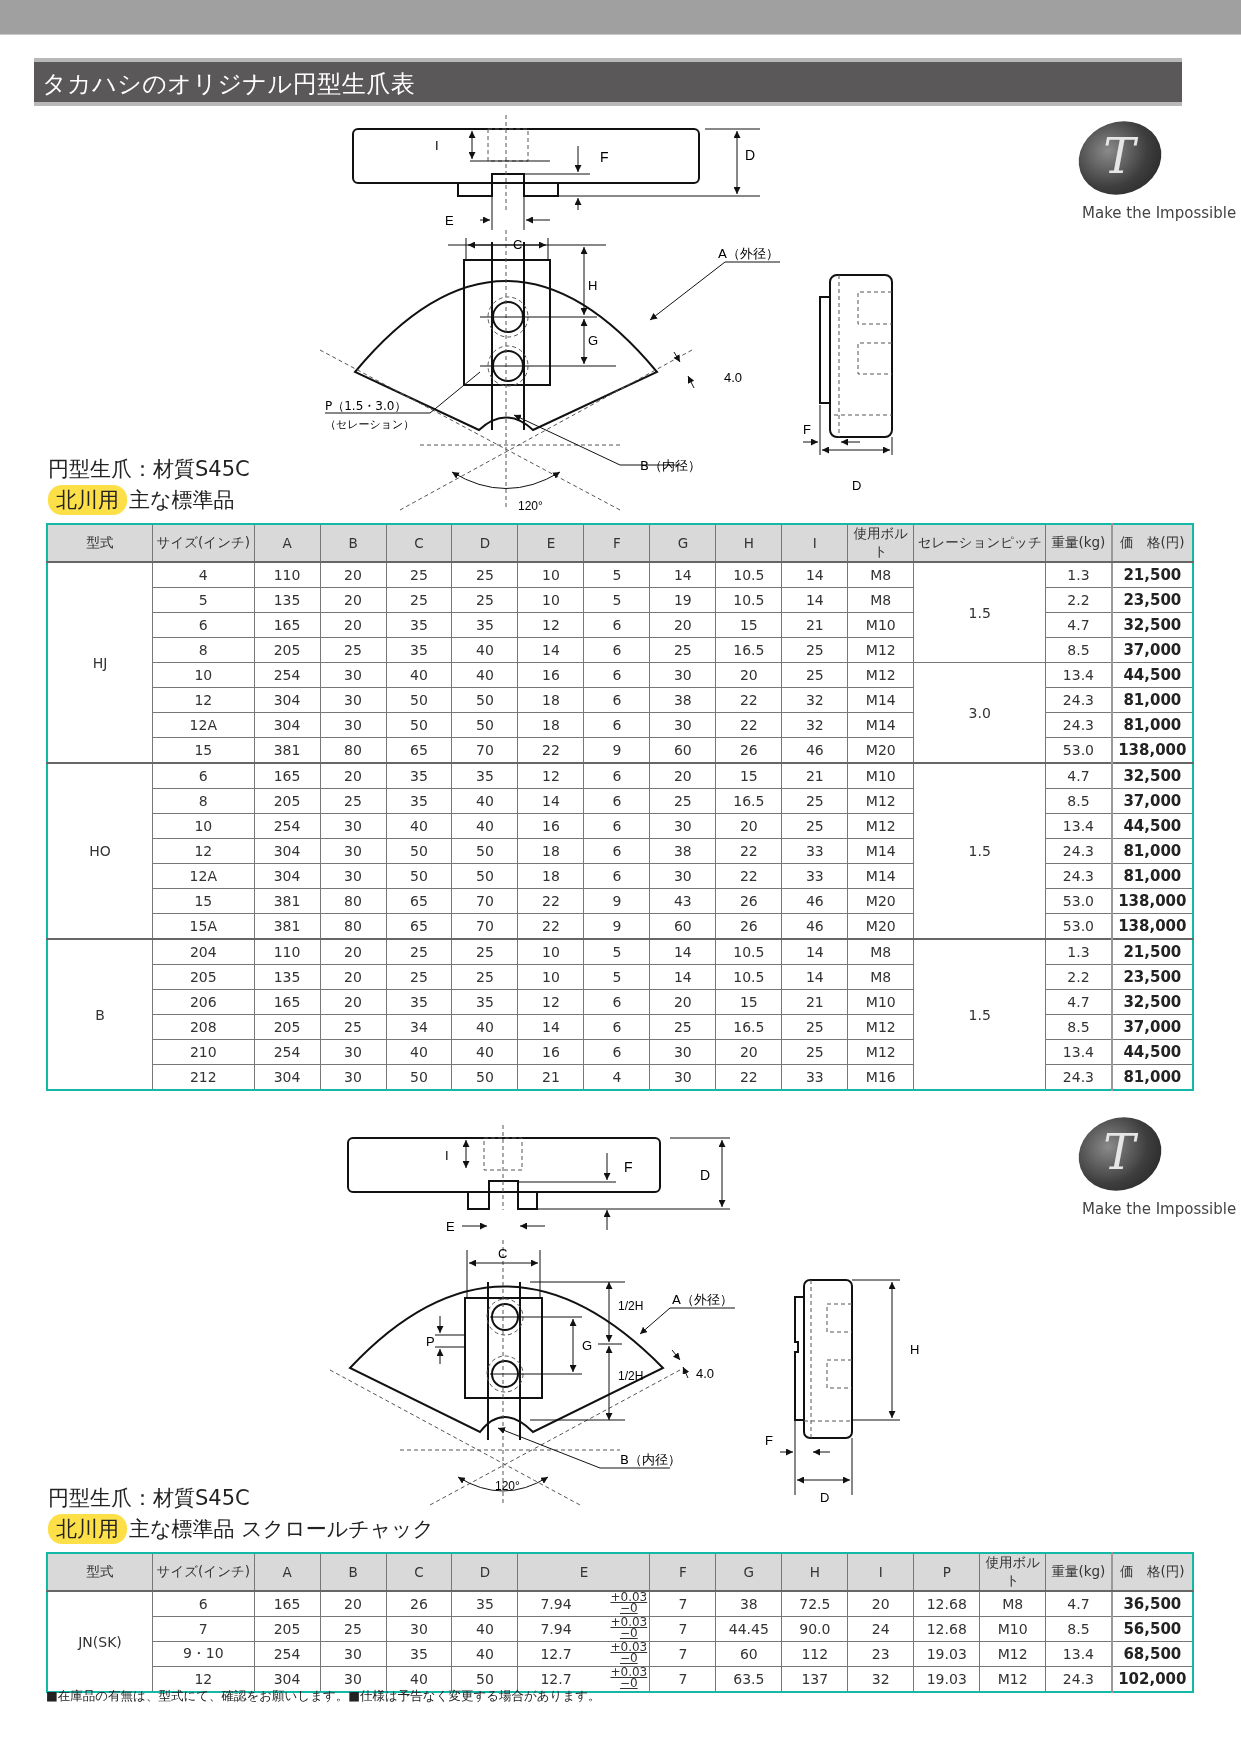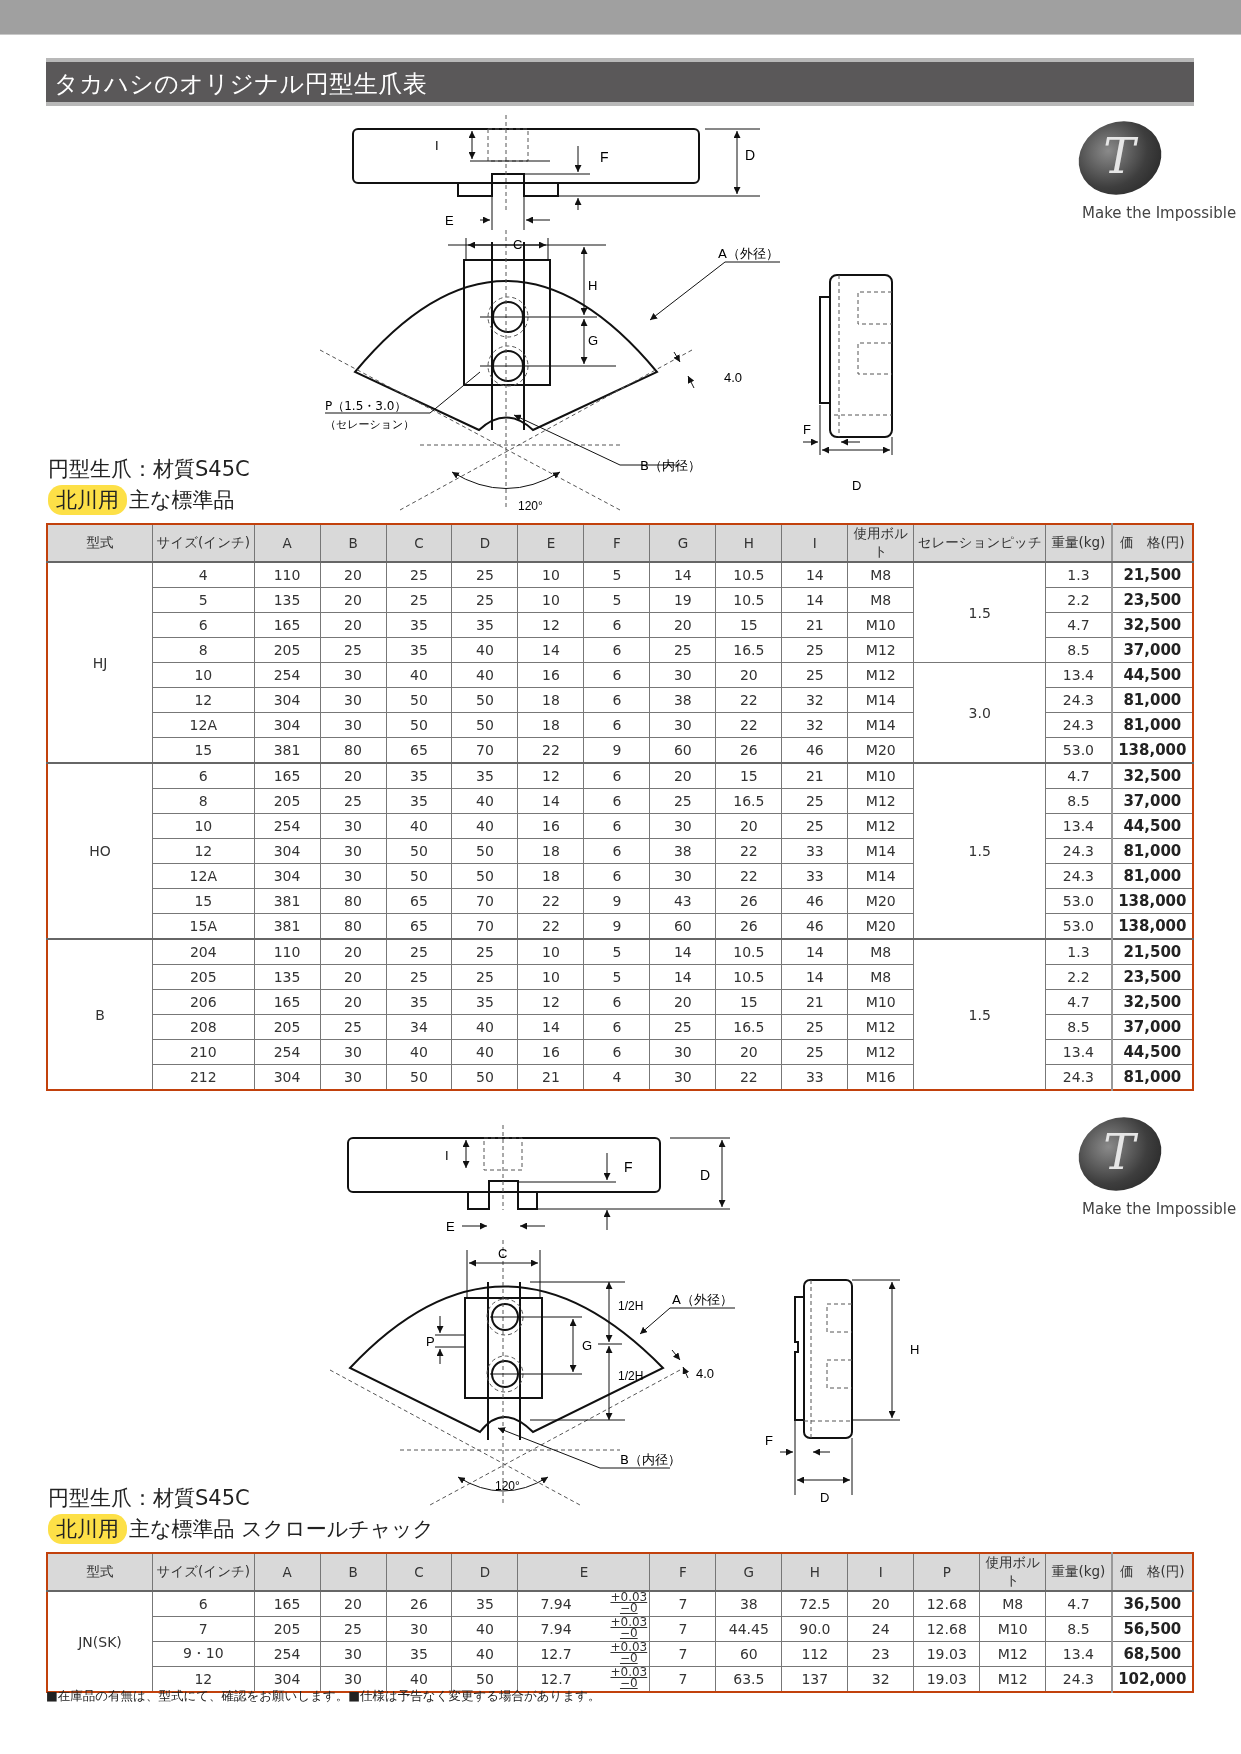--- a/index.html
+++ b/index.html
@@ -1,40 +1,40 @@
 <!DOCTYPE html>
 <html><head>
 <meta charset="utf-8">
 <style>
   html, body { margin: 0; padding: 0; }
   body {
     width: 1241px; height: 1754px; background: #ffffff; position: relative; overflow: hidden;
     font-family: "DejaVu Sans", "Liberation Sans", sans-serif; color: #222;
   }
   .topbar { position: absolute; left: 0; top: 0; width: 1241px; height: 34px; background: #a0a0a0; border-bottom: 1px solid #c8c8c8; }
-  .title-band { position: absolute; left: 46px; top: 58px; width: 1148px; height: 48px;
+  .title-band { position: absolute; left: 34px; top: 58px; width: 1148px; height: 48px;
     border-top: 4px solid #b8b8b8; border-bottom: 4px solid #b8b8b8; background: #5a5859; box-sizing: border-box; }
   .title-band span { position: absolute; left: 8px; top: 6px; color: #fff; font-size: 24px; letter-spacing: 0.5px; }
 
   .logo { position: absolute; width: 140px; text-align: center; }
   .logo .emblem { width: 84px; height: 72px; margin: 0 auto; border-radius: 50%;
     background: radial-gradient(ellipse at 40% 35%, #8a8a8a 0%, #3e3e3e 55%, #1e1e1e 100%);
     transform: rotate(-20deg); position: relative; }
   .logo .emblem span { position: absolute; left: 0; right: 0; top: 6px; text-align: center;
     font-family: "DejaVu Serif", serif; font-style: italic; font-size: 48px; color: #e6e6e6; transform: rotate(20deg); }
   .logo .tag { font-size: 15px; color: #444; margin-top: 10px; white-space: nowrap; margin-left: 32px; }
 
   .diagram { position: absolute; }
 
   .heading { position: absolute; left: 48px; }
   .heading .h1 { font-size: 21px; color: #222; line-height: 28px; }
   .heading .h2 { font-size: 21px; color: #222; line-height: 30px; margin-top: 2px; }
   .pill { display: inline-block; background: #fde047; border-radius: 14px; padding: 0 8px; margin-right: 2px; }
 
-  table.spec { position: absolute; border-collapse: collapse; border: 2px solid #c2410c; table-layout: fixed; }
+  table.spec { position: absolute; border-collapse: collapse; border: 2px solid #14b8a6; table-layout: fixed; }
   table.spec th, table.spec td { border: 1px solid #777; text-align: center; font-size: 14px; height: 24px; padding: 0; color: #333; }
   table.spec th { background: #d9d9d9; font-weight: normal; font-size: 13.5px; height: 26px; border-bottom: 2px solid #666; }
   table.spec td.price { font-weight: bold; color: #222; font-size: 15px; border-left: 2px solid #999; }
   table.spec th.price-h { border-left: 2px solid #999; }
   table.spec tr.group-start td { border-top: 2px solid #666; }
   td.etol { position: relative; }
   td.etol .ev { position: absolute; left: 22px; top: 4px; }
   td.etol .tol { position: absolute; left: 92px; top: 0px; font-size: 12px; line-height: 11px; text-align: center; text-decoration: underline; }
 
   .notes { position: absolute; left: 46px; top: 1687px; font-size: 12.5px; line-height: 17px; color: #222; }

